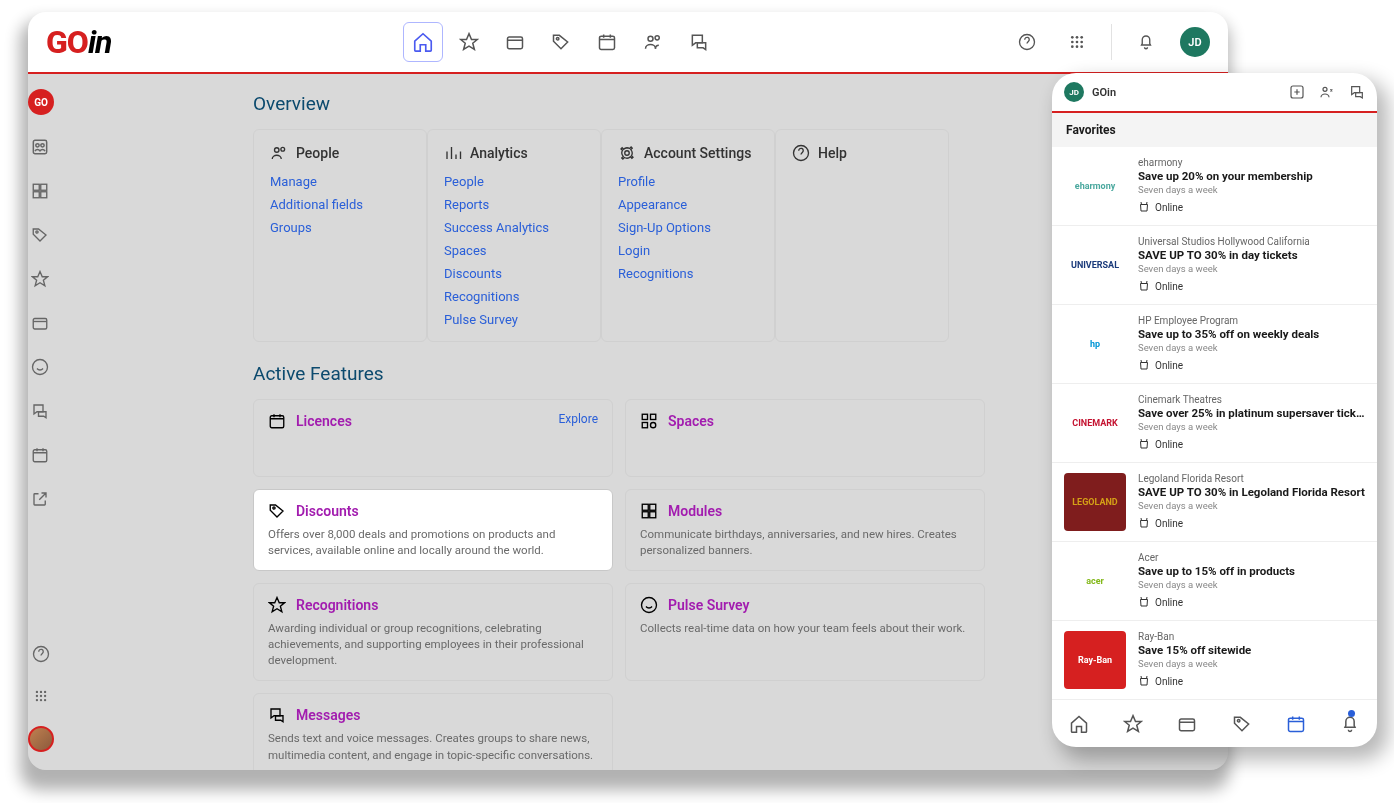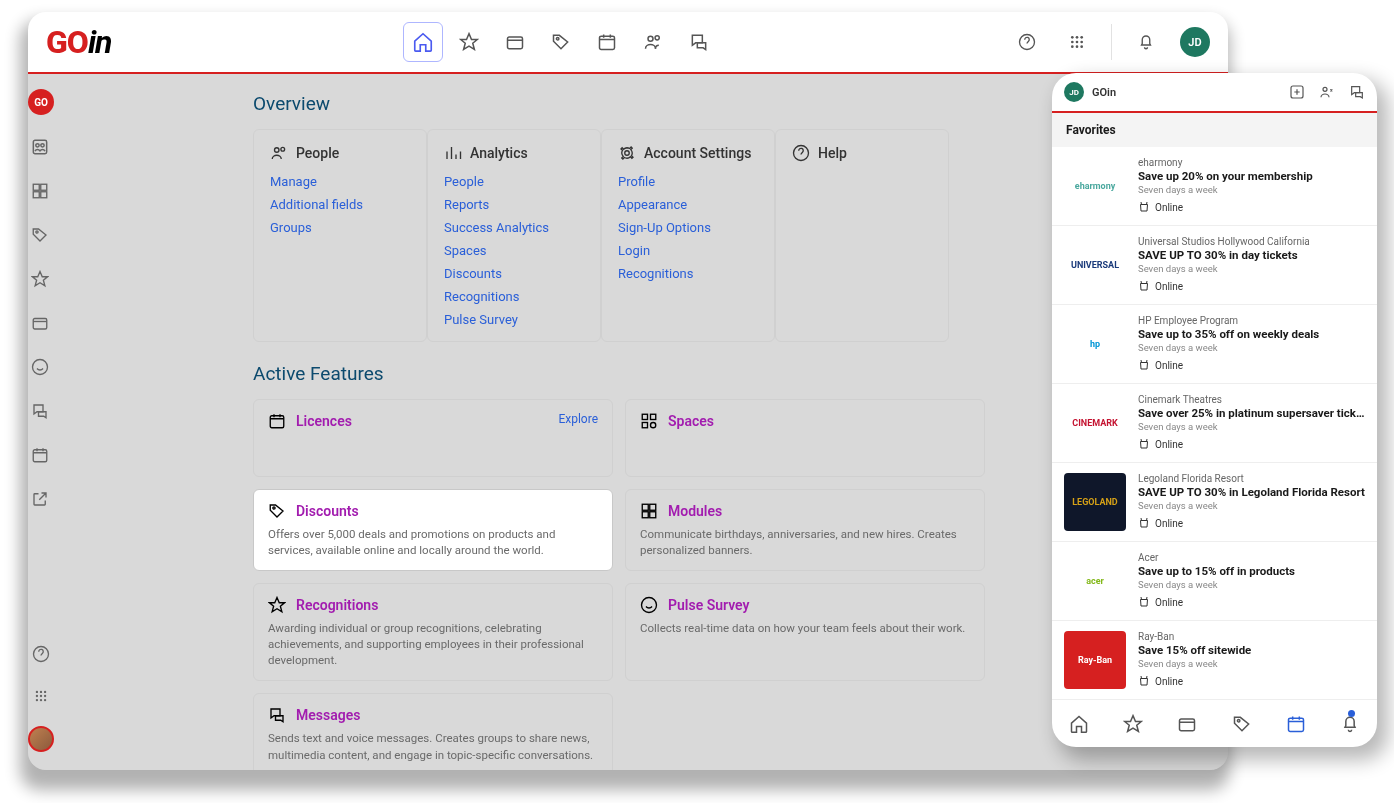--- a/index.html
+++ b/index.html
@@ -325,21 +325,21 @@
             </div>
           </div>
           <div class="fcard highlight">
             <div class="fhead">
               <svg width="18" height="18" viewBox="0 0 24 24" fill="none" stroke="currentColor" stroke-width="1.8">
                 <path d="M20 12l-8 8-9-9V4h7z"></path>
                 <circle cx="8" cy="8" r="1.5"></circle>
               </svg>
               <span class="ftitle">Discounts</span>
             </div>
-            <div class="fdesc">Offers over 5,000 deals and promotions on products and services, available online and locally around the world.</div>
+            <div class="fdesc">Offers over 8,000 deals and promotions on products and services, available online and locally around the world.</div>
           </div>
           <div class="fcard">
             <div class="fhead">
               <svg width="18" height="18" viewBox="0 0 24 24" fill="none" stroke="currentColor" stroke-width="1.8">
                 <rect x="3" y="3" width="8" height="8"></rect>
                 <rect x="13" y="3" width="8" height="8"></rect>
                 <rect x="3" y="13" width="8" height="8"></rect>
                 <rect x="13" y="13" width="8" height="8"></rect>
               </svg>
               <span class="ftitle">Modules</span>
@@ -459,21 +459,21 @@
           <div class="m-days">Seven days a week</div>
           <div class="m-online">
             <svg width="12" height="12" viewBox="0 0 24 24" fill="none" stroke="currentColor" stroke-width="2">
               <path d="M6 2l1 5h10l1-5M5 7h14l-1 13H6z"></path>
             </svg>
             <span>Online</span>
           </div>
         </div>
       </div>
       <div class="m-item">
-        <div class="m-logo" style="background:#0f172a;color:#d4a017">LEGOLAND</div>
+        <div class="m-logo" style="background:#7f1d1d;color:#d4a017">LEGOLAND</div>
         <div class="m-info">
           <div class="m-brand">Legoland Florida Resort</div>
           <div class="m-deal">SAVE UP TO 30% in Legoland Florida Resort</div>
           <div class="m-days">Seven days a week</div>
           <div class="m-online">
             <svg width="12" height="12" viewBox="0 0 24 24" fill="none" stroke="currentColor" stroke-width="2">
               <path d="M6 2l1 5h10l1-5M5 7h14l-1 13H6z"></path>
             </svg>
             <span>Online</span>
           </div>

